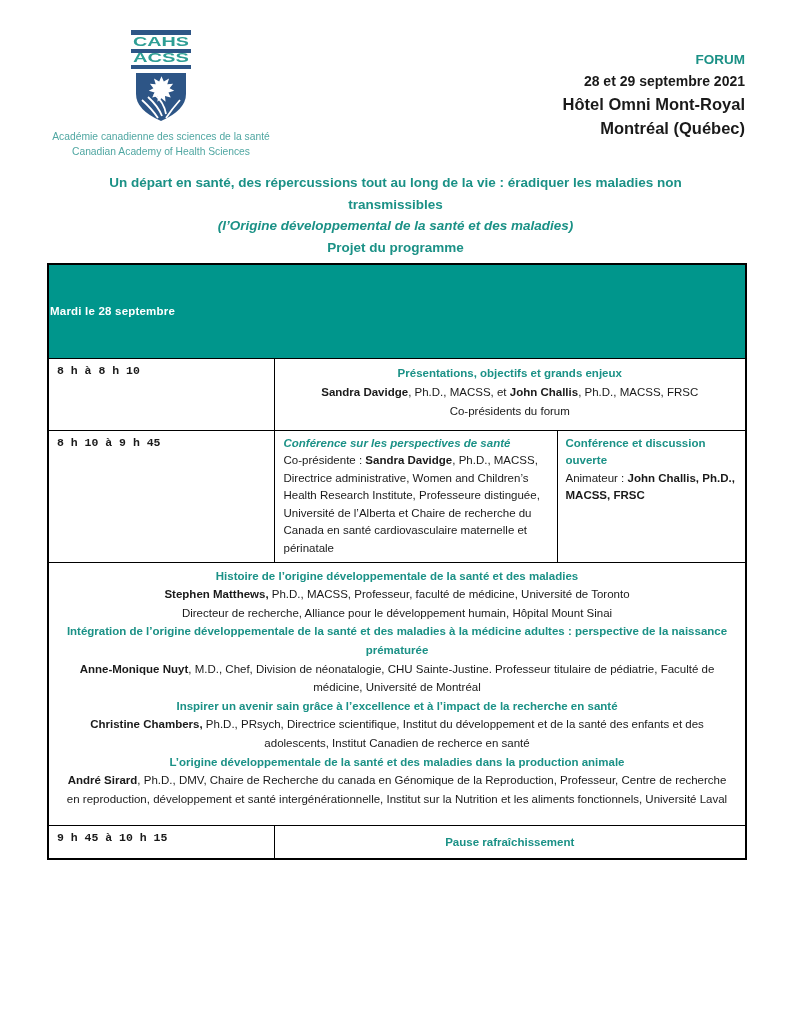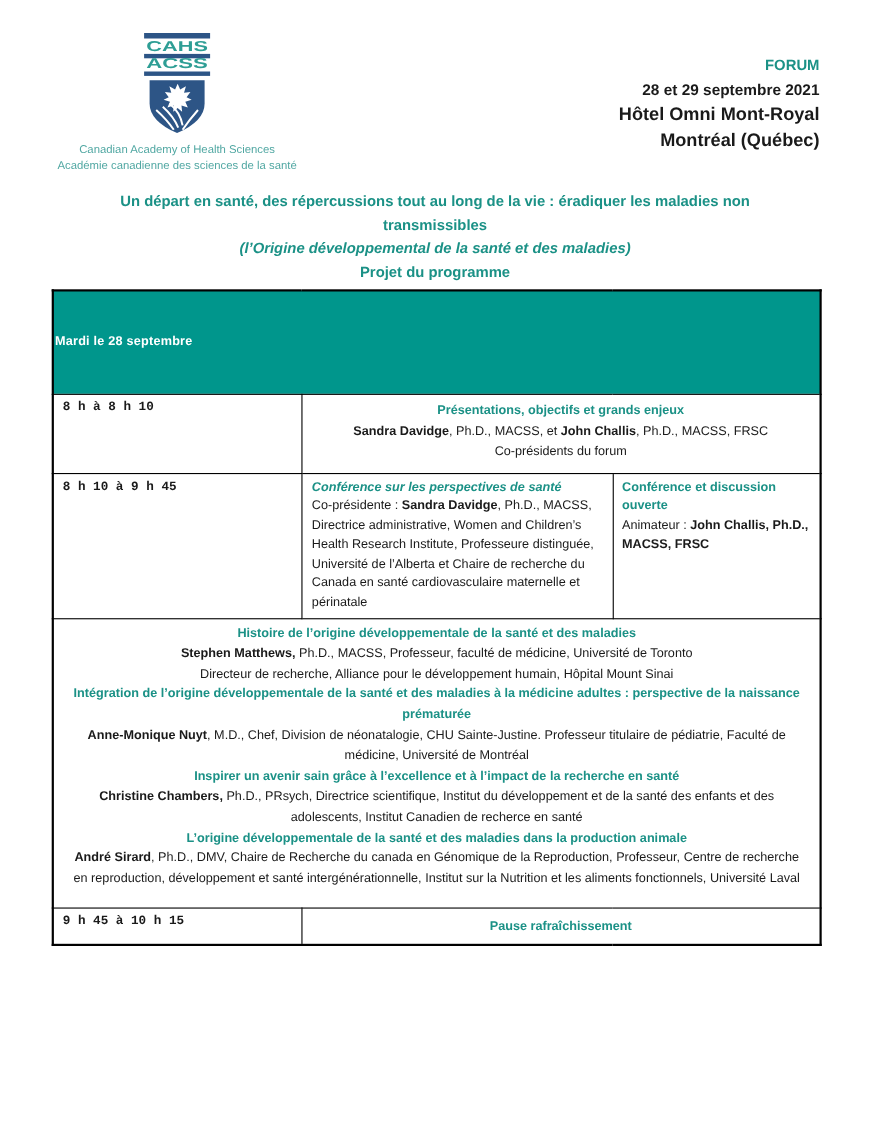--- a/index.html
+++ b/index.html
@@ -62,22 +62,22 @@
     <g transform="translate(28,45) scale(0.29)">
       <path fill="#ffffff" d="M50 4 L58 22 L76 12 L70 32 L90 30 L78 46 L94 54 L74 60 L82 78 L62 72 L64 92 L50 80 L36 92 L38 72 L18 78 L26 60 L6 54 L22 46 L10 30 L30 32 L24 12 L42 22 Z"></path>
     </g>
     <g stroke="#ffffff" stroke-width="1.8" fill="none">
       <path d="M23 70 Q33 79 39 88"></path>
       <path d="M29 67 Q39 76 43 86"></path>
       <path d="M35 64 Q45 72 47 84"></path>
       <path d="M61 70 Q53 79 47 88"></path>
     </g>
   </svg>
+  <div class="logo-sub">Académie canadienne des sciences de la santé</div>
   <div class="logo-sub">Canadian Academy of Health Sciences</div>
-  <div class="logo-sub">Académie canadienne des sciences de la santé</div>
 </div>
 
 <div class="header-right">
   <div class="hr-forum">FORUM</div>
   <div class="hr-date">28 et 29 septembre 2021</div>
   <div class="hr-venue">Hôtel Omni Mont-Royal</div>
   <div class="hr-city">Montréal (Québec)</div>
 </div>
 
 <div class="title-block">

